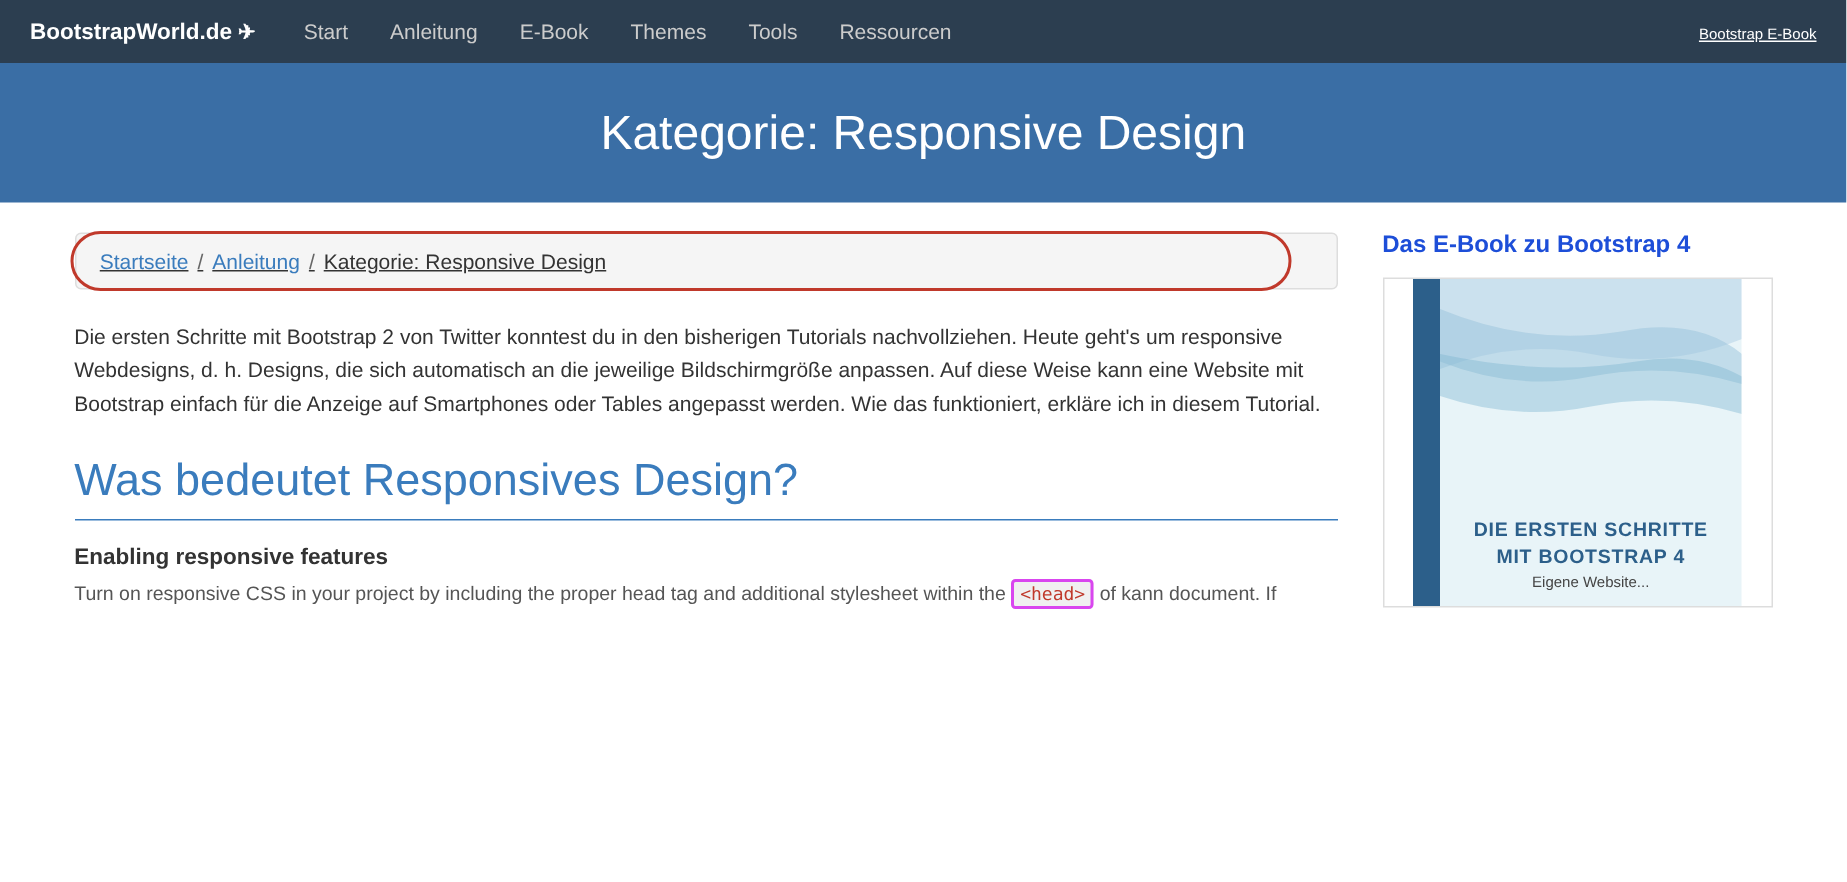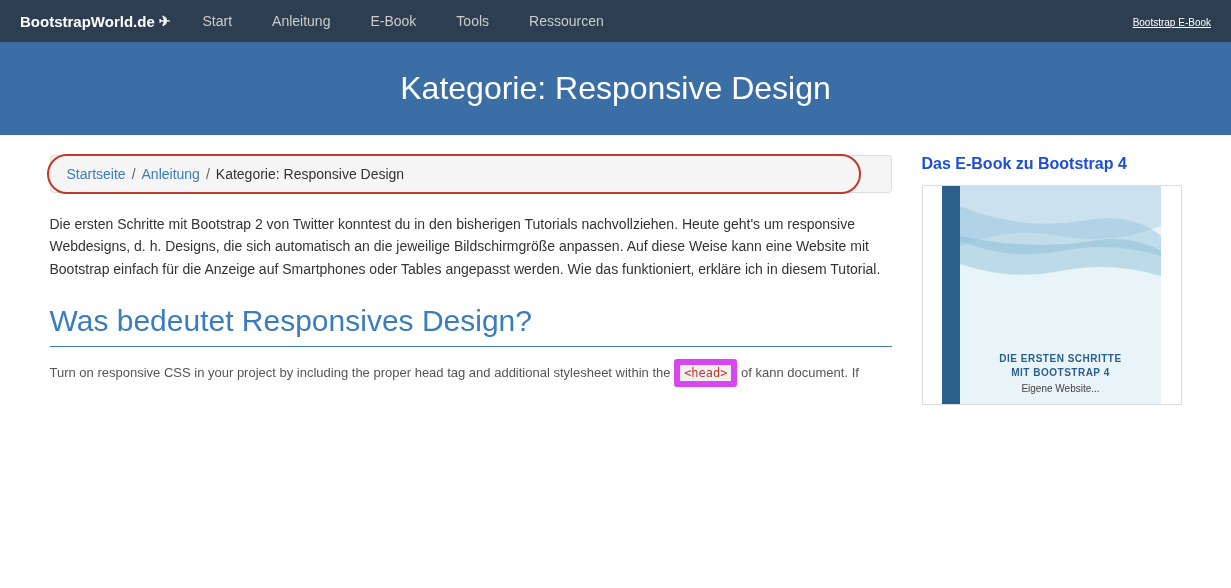--- a/index.html
+++ b/index.html
@@ -28,21 +28,21 @@
       display: flex;
       align-items: center;
       gap: 4px;
     }
     .navbar-brand .plane-icon {
       font-size: 14px;
     }
     .navbar-nav {
       display: flex;
       align-items: center;
-      gap: 12px;
+      gap: 0;
       list-style: none;
     }
     .navbar-nav li a {
       color: #ccc;
       text-decoration: none;
       padding: 0 14px;
       font-size: 14px;
       line-height: 42px;
       display: block;
     }
@@ -145,21 +145,21 @@
       color: #333;
       margin-bottom: 6px;
     }
     .sub-text {
       font-size: 13px;
       color: #555;
       line-height: 1.5;
     }
     .inline-code {
       background: #f0f0f0;
-      border: 6px solid #d946ef;
+      border: 2px solid #d946ef;
       border-radius: 3px;
       padding: 1px 4px;
       font-family: monospace;
       font-size: 12px;
       color: #c0392b;
     }
 
     
     .sidebar-title {
       font-size: 16px;
@@ -204,21 +204,21 @@
       position: absolute;
       top: 0;
       left: 0;
       right: 0;
       height: 120px;
     }
     .book-title-text {
       position: relative;
       z-index: 2;
       text-align: center;
-      font-size: 10px;
+      font-size: 13px;
       font-weight: bold;
       color: #2c5f8a;
       letter-spacing: 0.5px;
       line-height: 1.4;
     }
     .book-subtitle-text {
       position: relative;
       z-index: 2;
       text-align: center;
       font-size: 10px;
@@ -239,20 +239,23 @@
       <li>
         <a href="#">Start</a>
       </li>
       <li>
         <a href="#">Anleitung</a>
       </li>
       <li>
         <a href="#">E-Book</a>
       </li>
       <li>
+        <a href="#">Themes</a>
+      </li>
+      <li>
         <a href="#">Tools</a>
       </li>
       <li>
         <a href="#">Ressourcen</a>
       </li>
     </ul>
   </div>
   <div class="navbar-right">
     <a href="#">Bootstrap E-Book</a>
   </div>
@@ -260,37 +263,38 @@
 
 <div class="page-header">
   <h1>Kategorie: Responsive Design</h1>
 </div>
 
 <div class="main-container">
 
   <div class="content-area">
 
     
-    <div class="breadcrumb-wrapper" style="width: 100%;">
+    <div class="breadcrumb-wrapper" style="width: 100%; text-decoration: underline;">
       <div class="breadcrumb-oval"></div>
       <a href="#">Startseite</a>
       <span class="breadcrumb-separator">/</span>
       <a href="#">Anleitung</a>
       <span class="breadcrumb-separator">/</span>
       <span class="breadcrumb-current">Kategorie: Responsive Design</span>
     </div>
 
     
     <p class="intro-text">Die ersten Schritte mit Bootstrap 2 von Twitter konntest du in den bisherigen Tutorials nachvollziehen. Heute geht's um responsive Webdesigns, d. h. Designs, die sich automatisch an die jeweilige Bildschirmgröße anpassen. Auf diese Weise kann eine Website mit Bootstrap einfach für die Anzeige auf Smartphones oder Tables angepasst werden. Wie das funktioniert, erkläre ich in diesem Tutorial.</p>
 
     
     <h2 class="section-heading">Was bedeutet Responsives Design?</h2>
     <hr class="section-divider">
 
     
+    <p class="sub-heading">Enabling responsive features</p>
     <p class="sub-text">
       <span>Turn on responsive CSS in your project by including the proper head tag and additional stylesheet within the </span><span class="inline-code">&lt;head&gt;</span><span> of kann document. If</span>
     </p>
 
   </div>
 
   <div class="sidebar">
     <div class="sidebar-title">Das E-Book zu Bootstrap 4</div>
 
     <div class="ebook-cover">

